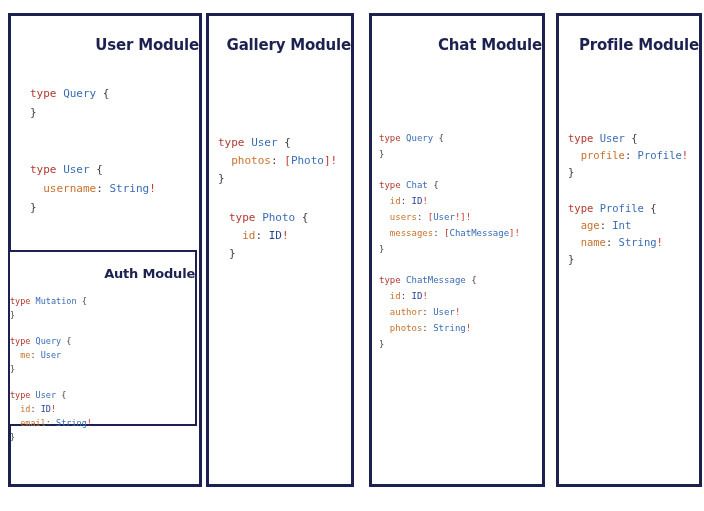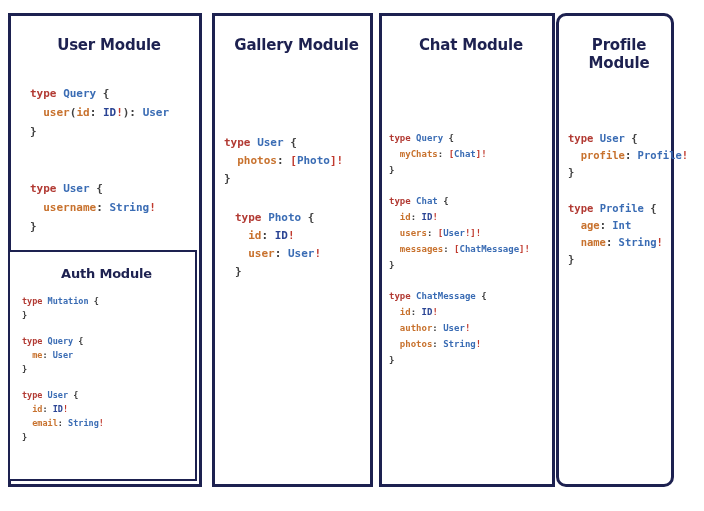--- a/index.html
+++ b/index.html
@@ -16,87 +16,85 @@
   }
   .panel {
     position: absolute;
     top: 13px;
     height: 474px;
     border: 3px solid var(--panelBorder, #1d2150);
     background: #ffffff;
     box-sizing: border-box;
   }
   #panel-user    { left: 8px;   width: 194px; }
-  #panel-gallery { left: 212px; width: 161px; }
-  #panel-chat    { left: 379px; width: 176px; }
-  #panel-profile { left: 556px; width: 118px; border-radius: 10px; }
+  #panel-gallery { left: 206px; width: 148px; }
+  #panel-chat    { left: 369px; width: 176px; }
+  #panel-profile { left: 556px; width: 146px; }
 
   .panel-title {
     margin-top: 20px;
-    text-align: center;
+    text-align: right;
     font-weight: bold;
     font-size: 15px;
     letter-spacing: -0.2px;
     color: var(--title, #1d2150);
     padding-left: 8px;
   }
 
   .code {
     position: absolute;
     left: 0;
     right: 0;
     font-family: "DejaVu Sans Mono", monospace;
     color: var(--punct, #3f3f3f);
-    font-weight: bold;
   }
   .cline { white-space: pre; }
 
   #panel-user > .code    { top: 68px;  padding-left: 19px; font-size: 11px;   line-height: 19px; }
   #panel-user > .code .cblock + .cblock { margin-top: 38px; }
 
   #panel-gallery .code   { top: 118px; padding-left: 9px;  font-size: 11px;   line-height: 18px; }
   #panel-gallery .cblock + .cblock { margin-top: 21px; margin-left: 11px; }
 
   #panel-chat .code      { top: 114px; padding-left: 7px;  font-size: 9px;    line-height: 16px; }
   #panel-chat .cblock + .cblock { margin-top: 15px; }
 
   #panel-profile .code   { top: 114px; padding-left: 9px;  font-size: 10.5px; line-height: 17px; }
   #panel-profile .cblock + .cblock { margin-top: 19px; }
 
   .auth-box {
     position: absolute;
     left: -3px;
     top: 234px;
     width: 189px;
-    height: 231px;
+    height: 176px;
     border: 2px solid var(--panelBorder, #1d2150);
     background: #ffffff;
     box-sizing: border-box;
   }
   .auth-box .panel-title { margin-top: 14px; font-size: 13px; }
-  #panel-user .auth-box .code { top: 42px; padding-left: 12px; font-size: 8.5px; line-height: 14px; }
+  #panel-user .auth-box .code { top: 42px; font-size: 8.5px; line-height: 14px; }
   #panel-user .auth-box .cblock + .cblock { margin-top: 12px; }
 
   
   .tk-k { color: var(--keyword,  #b23a33); }
   .tk-t { color: var(--typeName, #3a6cb4); }
   .tk-i { color: var(--idScalar, #2a4494); }
   .tk-f { color: var(--field,    #c8722e); }
   .tk-p { color: var(--punct,    #3f3f3f); }
   .tk-b { color: var(--bang,     #c03a2e); }
 </style>
 </head>
 <body>
 
 <div class="panel" id="panel-user">
   <div class="panel-title">User Module</div>
   <div class="code">
       <div class="cblock">
         <div class="cline"><span class="tk-k">type</span><span class="tk-p"> </span><span class="tk-t">Query</span><span class="tk-p"> {</span></div>
-        <div class="cline"><span class="tk-p">  </span><span class="tk-f">user</span><span class="tk-p">(</span><span class="tk-f">id</span><span class="tk-p">: </span><span class="tk-i">ID</span><span class="tk-b">!</span><span class="tk-p">): </span><span class="tk-t">User</span></div>
         <div class="cline"><span class="tk-p">}</span></div>
       </div>
       <div class="cblock">
         <div class="cline"><span class="tk-k">type</span><span class="tk-p"> </span><span class="tk-t">User</span><span class="tk-p"> {</span></div>
         <div class="cline"><span class="tk-p">  </span><span class="tk-f">username</span><span class="tk-p">: </span><span class="tk-t">String</span><span class="tk-b">!</span></div>
         <div class="cline"><span class="tk-p">}</span></div>
       </div>
     </div>
   <div class="auth-box">
     <div class="panel-title">Auth Module</div>
@@ -124,32 +122,30 @@
   <div class="panel-title">Gallery Module</div>
   <div class="code">
       <div class="cblock">
         <div class="cline"><span class="tk-k">type</span><span class="tk-p"> </span><span class="tk-t">User</span><span class="tk-p"> {</span></div>
         <div class="cline"><span class="tk-p">  </span><span class="tk-f">photos</span><span class="tk-p">: </span><span class="tk-b">[</span><span class="tk-t">Photo</span><span class="tk-b">]!</span></div>
         <div class="cline"><span class="tk-p">}</span></div>
       </div>
       <div class="cblock">
         <div class="cline"><span class="tk-k">type</span><span class="tk-p"> </span><span class="tk-t">Photo</span><span class="tk-p"> {</span></div>
         <div class="cline"><span class="tk-p">  </span><span class="tk-f">id</span><span class="tk-p">: </span><span class="tk-i">ID</span><span class="tk-b">!</span></div>
-        <div class="cline"><span class="tk-p">  </span><span class="tk-f">user</span><span class="tk-p">: </span><span class="tk-t">User</span><span class="tk-b">!</span></div>
         <div class="cline"><span class="tk-p">}</span></div>
       </div>
     </div>
 </div>
 
 <div class="panel" id="panel-chat">
   <div class="panel-title">Chat Module</div>
   <div class="code">
       <div class="cblock">
         <div class="cline"><span class="tk-k">type</span><span class="tk-p"> </span><span class="tk-t">Query</span><span class="tk-p"> {</span></div>
-        <div class="cline"><span class="tk-p">  </span><span class="tk-f">myChats</span><span class="tk-p">: </span><span class="tk-b">[</span><span class="tk-t">Chat</span><span class="tk-b">]!</span></div>
         <div class="cline"><span class="tk-p">}</span></div>
       </div>
       <div class="cblock">
         <div class="cline"><span class="tk-k">type</span><span class="tk-p"> </span><span class="tk-t">Chat</span><span class="tk-p"> {</span></div>
         <div class="cline"><span class="tk-p">  </span><span class="tk-f">id</span><span class="tk-p">: </span><span class="tk-i">ID</span><span class="tk-b">!</span></div>
         <div class="cline"><span class="tk-p">  </span><span class="tk-f">users</span><span class="tk-p">: </span><span class="tk-b">[</span><span class="tk-t">User</span><span class="tk-b">!]!</span></div>
         <div class="cline"><span class="tk-p">  </span><span class="tk-f">messages</span><span class="tk-p">: </span><span class="tk-b">[</span><span class="tk-t">ChatMessage</span><span class="tk-b">]!</span></div>
         <div class="cline"><span class="tk-p">}</span></div>
       </div>
       <div class="cblock">

